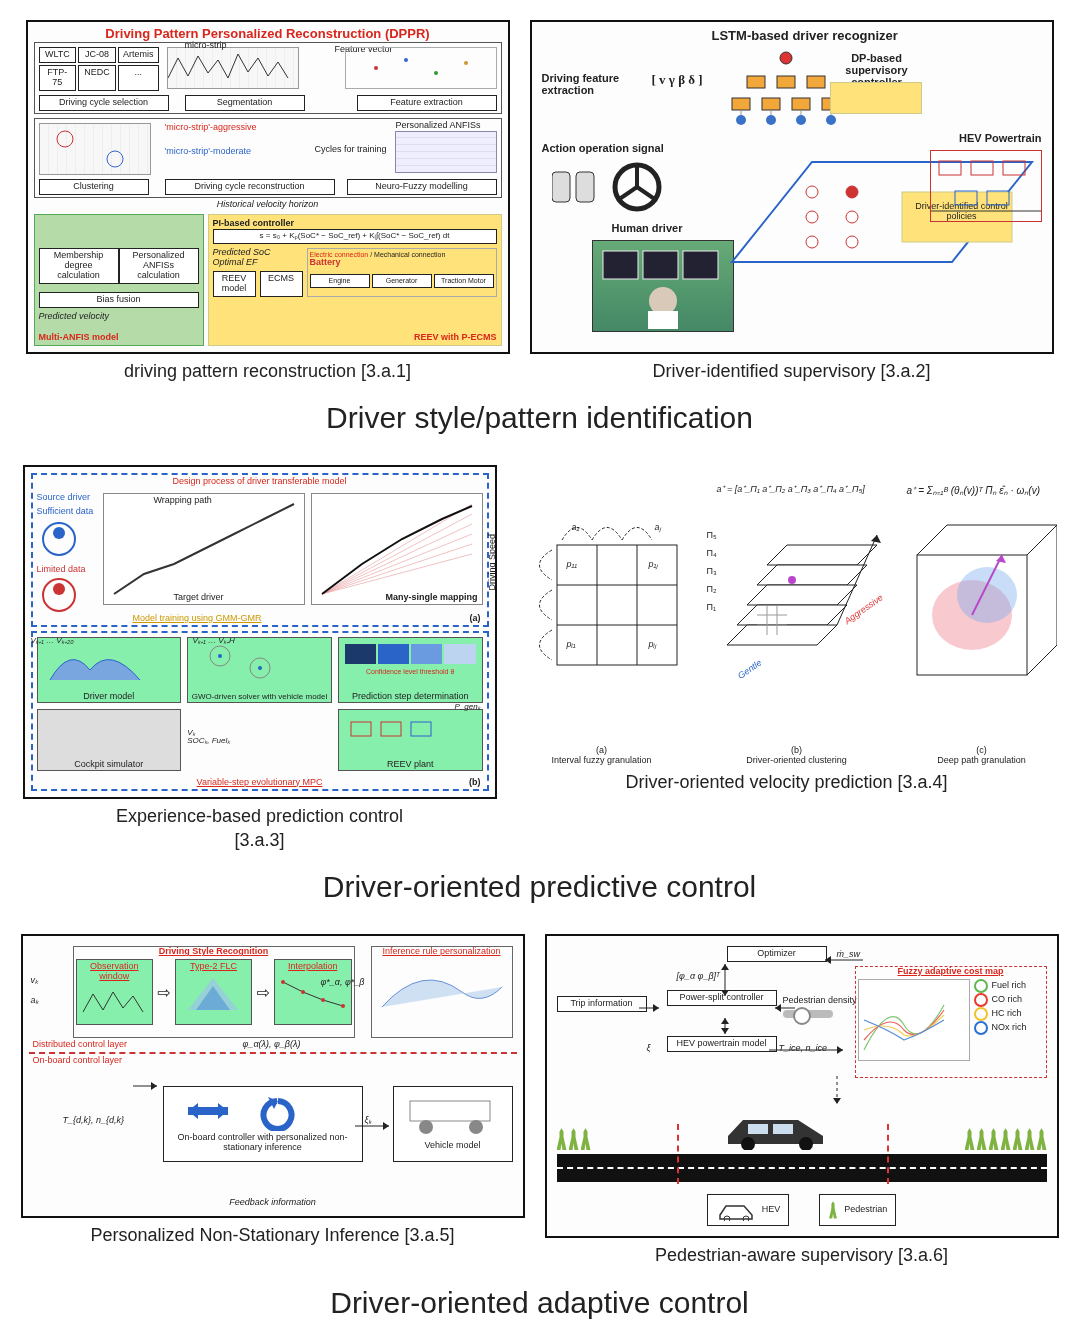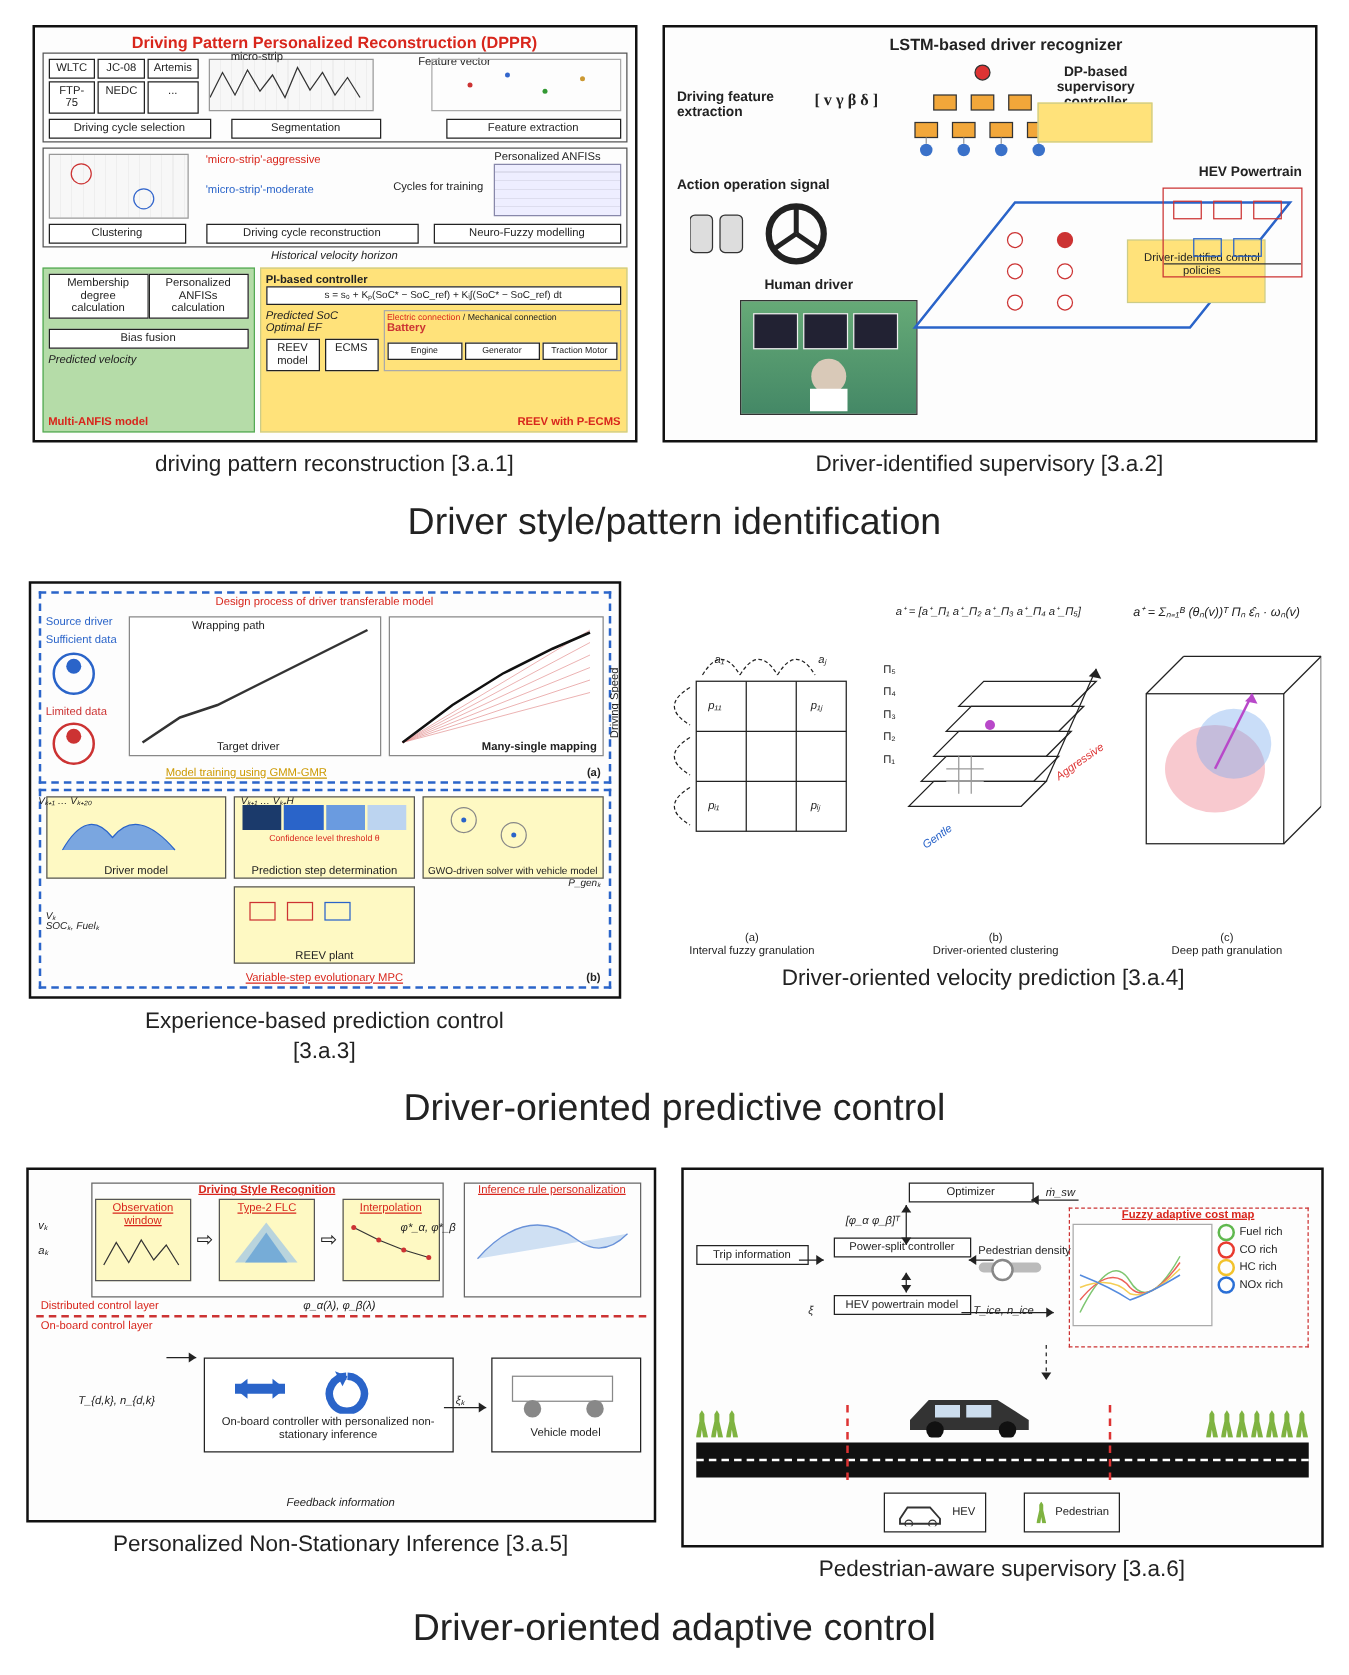--- a/index.html
+++ b/index.html
@@ -95,21 +95,21 @@
   }
   .miniplot {
     border: 1px solid #999;
     height: 40px;
     background: repeating-linear-gradient(90deg,#f7f7f7,#f7f7f7 8px,#eee 8px,#eee 9px);
     position: relative;
   }
   .subbox {
     border: 1px solid #555;
     padding: 2px;
-    background: #fef9c3;
+    background: #86efac;
   }
 </style>
 </head>
 <body>
 
 <div class="row">
 
   <div class="panel">
     <div class="figbox" style="width:480px;height:330px;">
       <div class="abs ft-big red" style="top:4px;left:0;right:0;text-align:center;">Driving Pattern Personalized Reconstruction (DPPR)</div>
@@ -158,21 +158,21 @@
         </div>
         <div class="abs" style="right:4px;top:12px;width:100px;height:40px;background:repeating-linear-gradient(0deg,#eef,#eef 6px,#dde 6px,#dde 7px);border:1px solid #88a;"></div>
         <div class="abs ft box" style="left:4px;bottom:2px;width:100px;">Clustering</div>
         <div class="abs ft box" style="left:130px;bottom:2px;width:160px;">Driving cycle reconstruction</div>
         <div class="abs ft box" style="right:4px;bottom:2px;width:140px;">Neuro-Fuzzy modelling</div>
       </div>
       <div class="abs ft" style="top:178px;left:0;right:0;text-align:center;font-style:italic;">Historical velocity horizon</div>
 
       <div class="abs" style="top:192px;left:6px;right:6px;bottom:6px;display:flex;gap:4px;">
         <div class="green-bg" style="flex:0 0 160px;border:1px solid #5a5;position:relative;padding:4px;">
-          <div style="display:flex;gap:0;">
+          <div style="display:flex;gap:0;margin-top:29px;">
             <div class="box ft" style="flex:1;">Membership degree calculation</div>
             <div class="box ft" style="flex:1;">Personalized ANFISs calculation</div>
           </div>
           <div class="box ft" style="margin-top:8px;">Bias fusion</div>
           <div class="ft" style="margin-top:4px;font-style:italic;">Predicted velocity</div>
           <div class="abs ft red" style="bottom:2px;left:4px;font-weight:bold;">Multi-ANFIS model</div>
         </div>
         <div class="yellow-bg" style="flex:1;border:1px solid #cc8;position:relative;padding:4px;">
           <div class="ft" style="font-weight:bold;">PI-based controller</div>
           <div class="box ft" style="font-size:8px;">s = s₀ + Kₚ(SoC* − SoC_ref) + Kᵢ∫(SoC* − SoC_ref) dt</div>
@@ -337,37 +337,40 @@
 
       <div class="abs" style="top:164px;left:6px;right:6px;bottom:6px;border:2px dashed #2a64c9;">
         <div class="grid3" style="padding:4px;gap:6px;">
           <div class="subbox" style="height:60px;position:relative;">
             <svg width="100%" height="44">
                 <path d="M10 40 Q 30 5 50 30 Q 70 5 100 40" fill="#7aa6e0" stroke="#2a64c9"></path>
               </svg>
             <div class="ft abs" style="bottom:1px;left:0;right:0;text-align:center;">Driver model</div>
           </div>
           <div class="subbox" style="height:60px;position:relative;">
+            <svg width="100%" height="44">
+                <circle cx="30" cy="16" r="10" fill="none" stroke="#888"></circle>
+                <circle cx="70" cy="28" r="10" fill="none" stroke="#888"></circle>
+                <circle cx="30" cy="16" r="2" fill="#2a64c9"></circle>
+                <circle cx="70" cy="28" r="2" fill="#2a64c9"></circle>
+              </svg>
+            <div class="ft abs" style="bottom:1px;left:0;right:0;text-align:center;font-size:8px;">GWO-driven solver with vehicle model</div>
+          </div>
+          <div class="subbox" style="height:60px;position:relative;">
             <div style="display:flex;height:20px;margin:4px;gap:2px;">
                 <div style="flex:1;background:#1b3a6b;"></div>
                 <div style="flex:1;background:#2a64c9;"></div>
                 <div style="flex:1;background:#6a9be0;"></div>
                 <div style="flex:1;background:#bcd4f0;"></div>
               </div>
             <div class="ft red" style="font-size:7px;text-align:center;">Confidence level threshold θ</div>
             <div class="ft abs" style="bottom:1px;left:0;right:0;text-align:center;">Prediction step determination</div>
           </div>
-          <div class="subbox" style="height:60px;position:relative;">
-            <svg width="100%" height="44">
-                <circle cx="30" cy="16" r="10" fill="none" stroke="#888"></circle>
-                <circle cx="70" cy="28" r="10" fill="none" stroke="#888"></circle>
-                <circle cx="30" cy="16" r="2" fill="#2a64c9"></circle>
-                <circle cx="70" cy="28" r="2" fill="#2a64c9"></circle>
-              </svg>
-            <div class="ft abs" style="bottom:1px;left:0;right:0;text-align:center;font-size:8px;">GWO-driven solver with vehicle model</div>
+          <div class="subbox" style="height:56px;position:relative;background:#ddd;">
+            <div class="ft abs" style="bottom:1px;left:0;right:0;text-align:center;">Cockpit simulator</div>
           </div>
           <div class="ft" style="height:56px;display:flex;flex-direction:column;justify-content:center;font-style:italic;font-size:8px;">
             <span>Vₖ</span>
             <span>SOCₖ, Fuelₖ</span>
           </div>
           <div class="subbox" style="height:56px;position:relative;">
             <svg width="100%" height="40">
                 <rect x="10" y="10" width="20" height="14" fill="none" stroke="#c33"></rect>
                 <rect x="40" y="10" width="20" height="14" fill="none" stroke="#c33"></rect>
                 <rect x="70" y="10" width="20" height="14" fill="none" stroke="#2a64c9"></rect>

